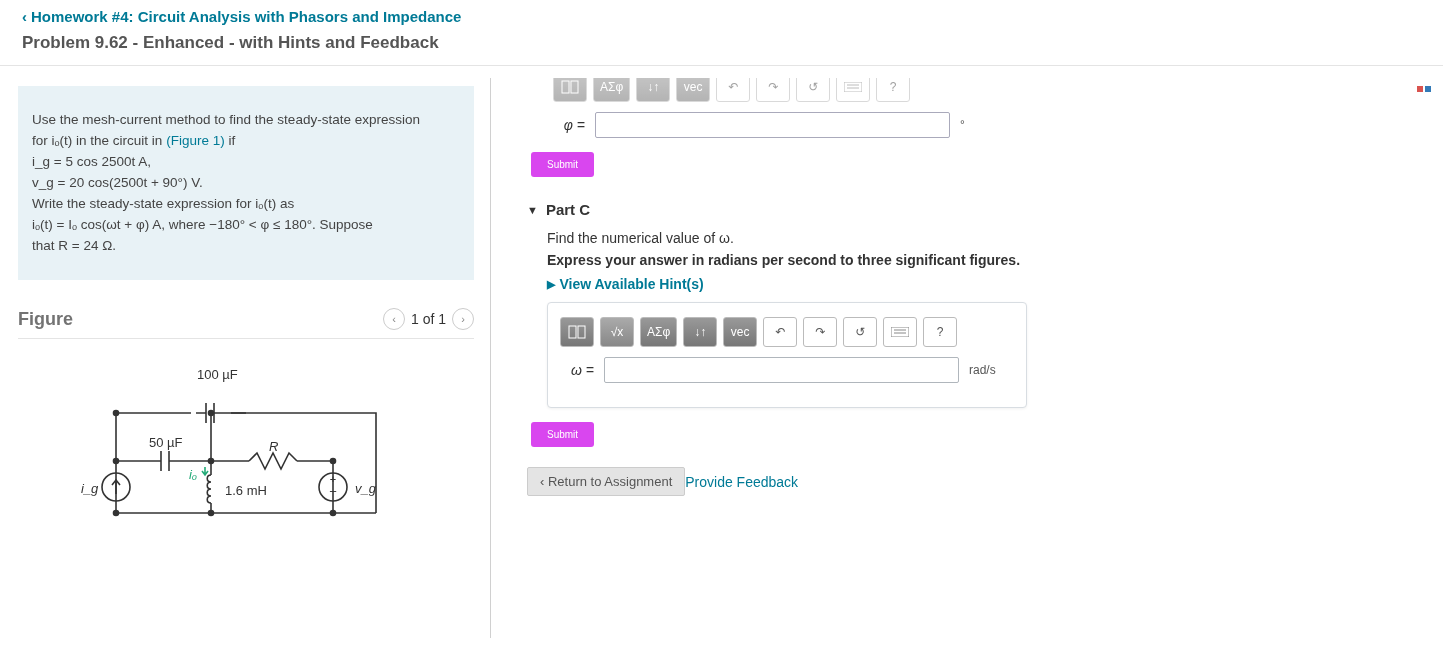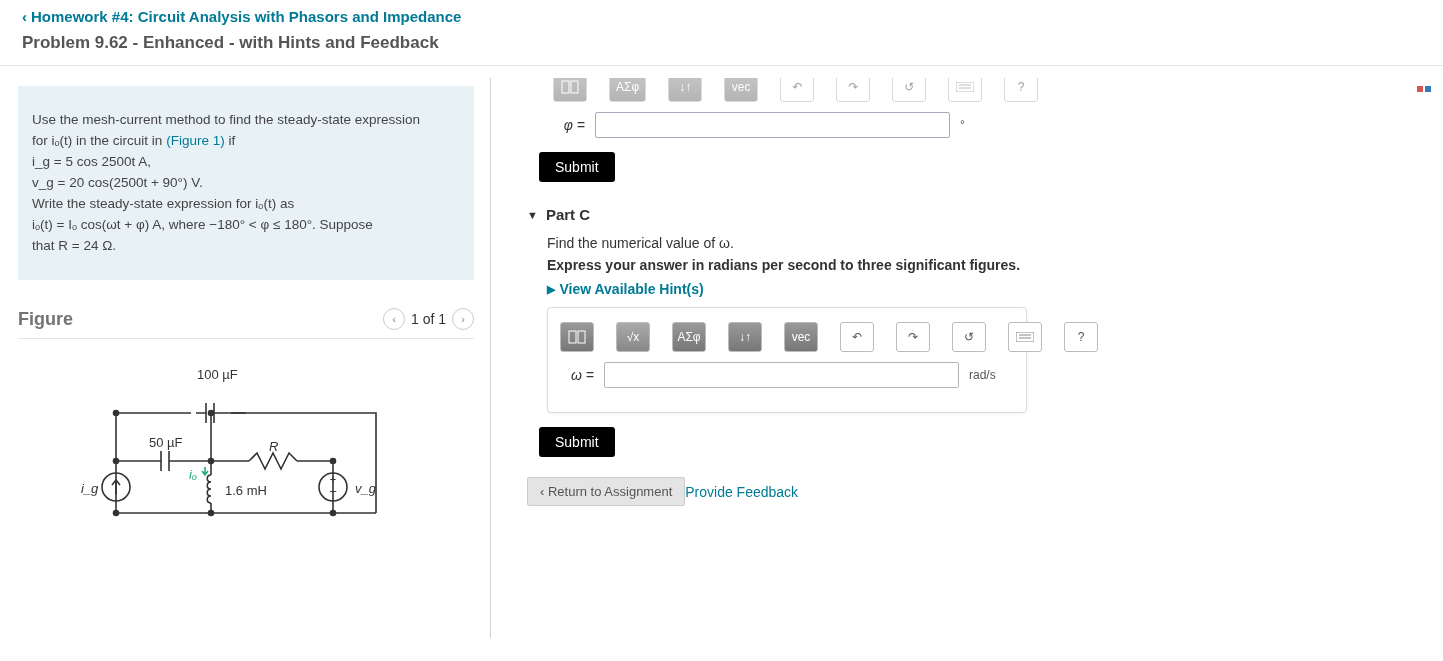--- a/index.html
+++ b/index.html
@@ -20,29 +20,29 @@
 .problem-box .fig { color: #007a96; }
 .fig-head { display: flex; align-items: center; margin-bottom: 8px; }
 .fig-title { font-size: 18px; font-weight: 700; color: #737373; }
 .fig-nav { margin-left: auto; display: flex; align-items: center; gap: 6px; }
 .circ-btn { width: 22px; height: 22px; border: 1px solid #ccc; border-radius: 50%; display: flex; align-items: center; justify-content: center; font-size: 11px; color: #888; cursor: pointer; }
 .sep { height: 1px; background: #e4e4e4; margin-bottom: 24px; }
 .circuit { position: relative; width: 330px; height: 200px; margin: 16px auto 0; }
 .circuit svg { width: 100%; height: 100%; }
 .circuit-label { position: absolute; font-size: 13px; color: #333; }
 .partb-cut { margin-top: -6px; }
-.tool-row { display: flex; align-items: flex-end; gap: 22px; margin-bottom: 10px; padding-left: 26px; }
+.tool-row { display: flex; align-items: flex-end; gap: 6px; margin-bottom: 10px; padding-left: 26px; }
 .tbtn { height: 30px; min-width: 34px; border: 1px solid #bbb; background: linear-gradient(#999,#777); border-radius: 3px; display: flex; align-items: center; justify-content: center; color: #fff; font-size: 12px; cursor: pointer; padding: 0 6px; }
 .tbtn.light { background: #fff; color: #555; }
 .ans-row { display: flex; align-items: center; gap: 10px; padding-left: 24px; margin-bottom: 14px; }
 .ans-label { font-style: italic; width: 34px; text-align: right; }
 .ans-input { width: 355px; height: 26px; border: 1px solid #b0b6bc; border-radius: 2px; }
 .ans-unit { font-size: 12px; color: #555; }
 .ans-box { border: 1px solid #d8dde2; border-radius: 4px; padding: 14px 12px 10px; margin: 6px 0 14px 20px; width: 480px; background: #fff; box-shadow: 0 1px 3px rgba(0,0,0,0.06); }
-.submit-btn { display: inline-block; background: #000000; color: #fff; border: none; border-radius: 3px; padding: 7px 16px; font-size: 14px; cursor: pointer; margin-left: 12px; }
+.submit-btn { display: inline-block; background: #d946ef; color: #fff; border: none; border-radius: 3px; padding: 7px 16px; font-size: 10px; cursor: pointer; margin-left: 4px; }
 .part-head { display: flex; align-items: center; gap: 8px; font-weight: 700; font-size: 15px; margin: 24px 0 12px 0; }
 .caret-d { font-size: 11px; color: #333; }
 .instr { margin-left: 20px; margin-bottom: 6px; }
 .instr-b { margin-left: 20px; font-weight: 700; margin-bottom: 8px; }
 .hints { margin-left: 20px; color: #007a96; font-weight: 700; cursor: pointer; display: flex; align-items: center; gap: 4px; margin-bottom: 10px; }
 .hints .tri { font-size: 11px; }
 .footer-row { margin-top: 20px; display: flex; align-items: center; }
 .ret-btn { background: #e4e4e4; border: 1px solid #ccc; color: #555; padding: 6px 12px; font-size: 13px; cursor: pointer; border-radius: 2px; }
 .feedback { color: #007a96; cursor: pointer; font-size: 14px; }
 .tbtn svg { display: block; }

